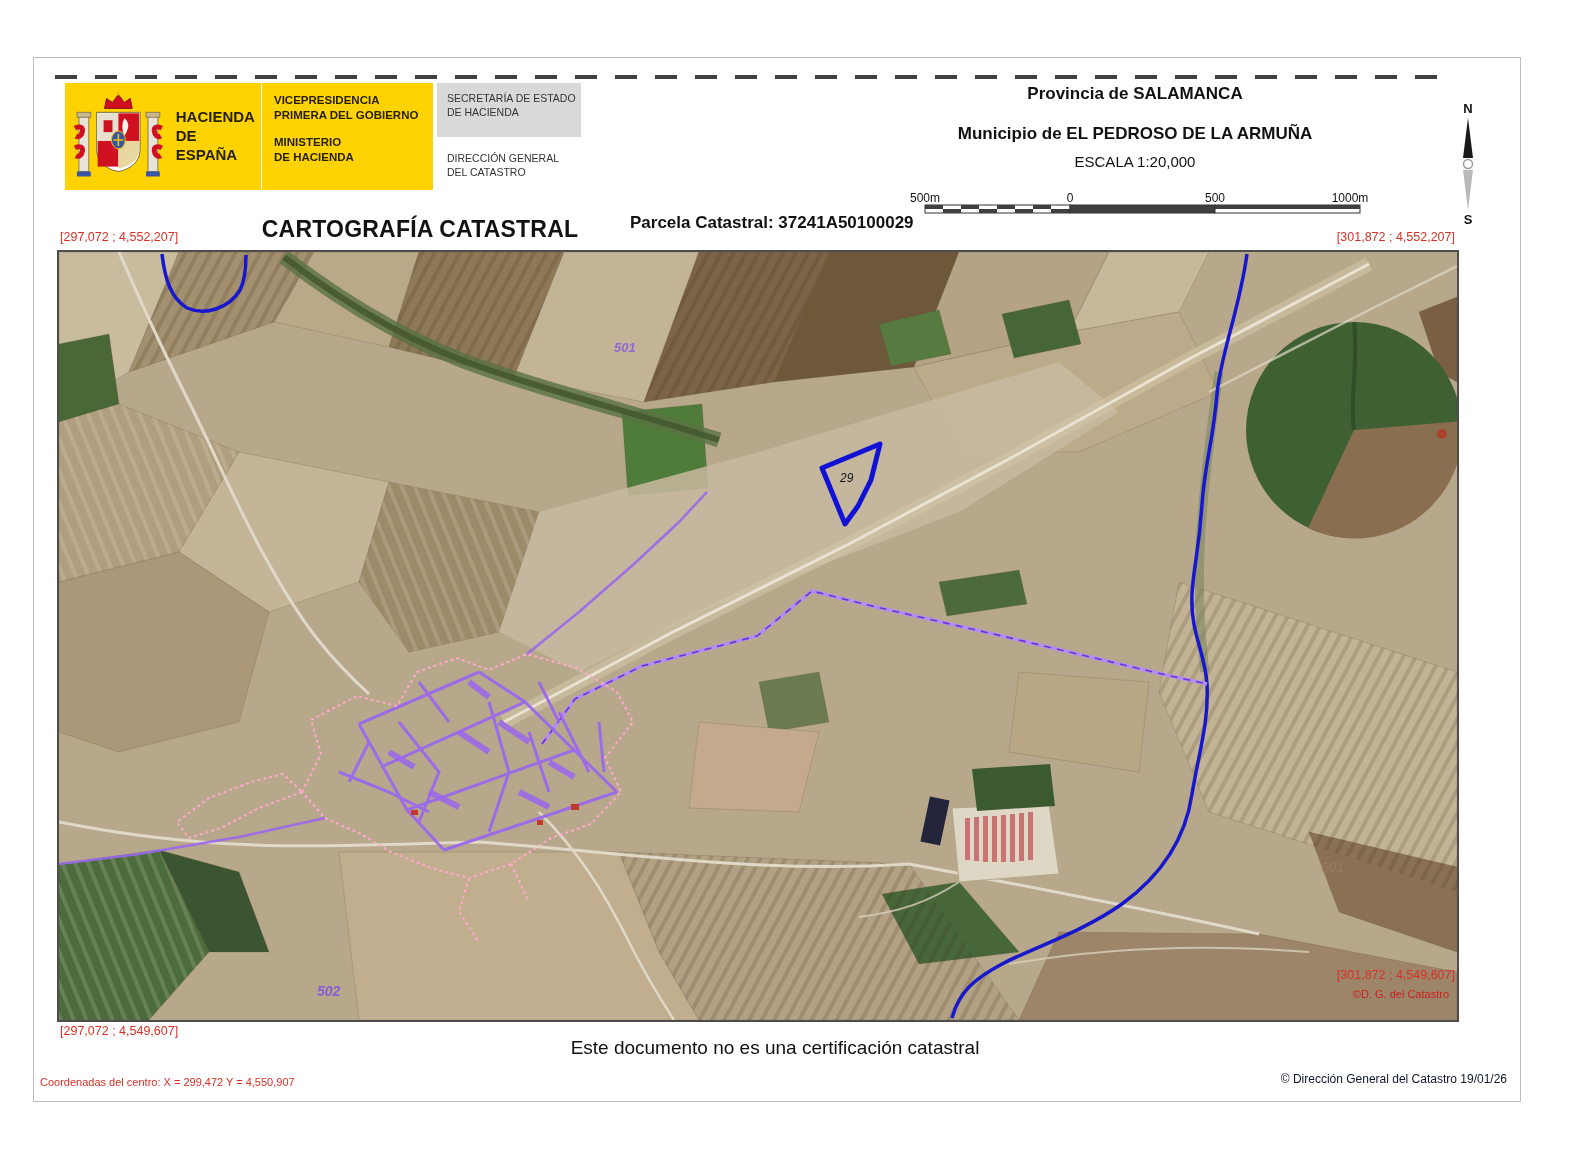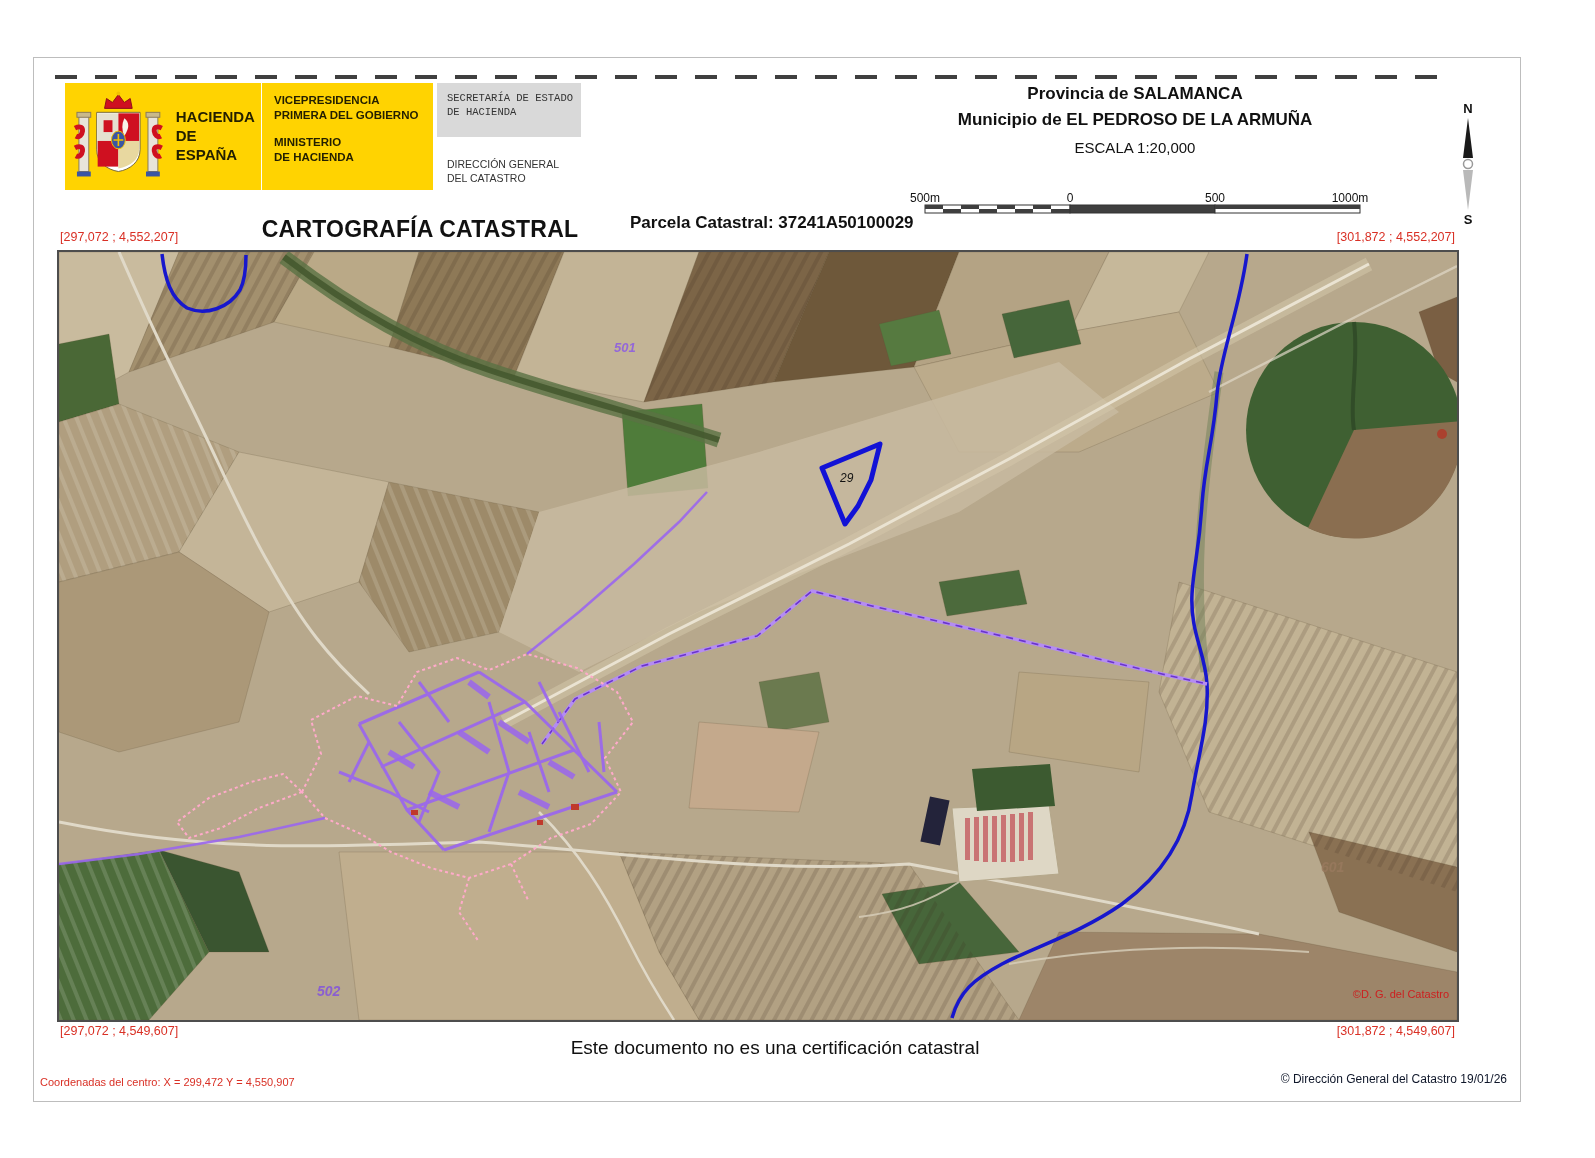--- a/index.html
+++ b/index.html
@@ -6,28 +6,28 @@
   .page{position:relative;width:1595px;height:1158px;background:#fff;overflow:hidden;}
   .abs{position:absolute;}
   .frame{left:33px;top:57px;width:1486px;height:1043px;border:1px solid #bdbdbd;}
   .topdash{left:55px;top:75px;width:1400px;height:4px;
     background:repeating-linear-gradient(90deg,#3f3f3f 0 22px,transparent 22px 40px);}
   
   .logoYellow{background:#ffd301;}
   .box1{left:65px;top:83px;width:196px;height:107px;display:flex;align-items:center;}
   .box2{left:262px;top:83px;width:171px;height:107px;padding:10px 0 0 12px;box-sizing:border-box;}
   .box3{left:437px;top:83px;width:144px;height:54px;background:#d9d9d9;padding:8px 0 0 10px;box-sizing:border-box;}
-  .box4{left:437px;top:137px;width:144px;height:53px;padding:20px 0 0 10px;box-sizing:border-box;}
+  .box4{left:437px;top:137px;width:144px;height:53px;padding:14px 0 0 10px;box-sizing:border-box;}
   .gobTxt{font-weight:bold;font-size:15px;line-height:1.25;color:#231f00;}
   .deptTxt{font-weight:bold;font-size:11.5px;line-height:1.3;color:#231f00;}
-  .secTxt{font-size:10.5px;line-height:1.35;color:#333;font-family:Liberation Mono, monospace;}
+  .secTxt{font-size:10.5px;line-height:1.35;color:#333;}
   .dirTxt{font-size:10.5px;line-height:1.35;color:#333;}
   
   .hdrRight{left:900px;top:84px;width:470px;text-align:center;color:#111;}
-  .hl1{font-size:17px;font-weight:bold;margin-bottom:6px;}
+  .hl1{font-size:17px;font-weight:bold;margin-bottom:20px;}
   .hl2{font-size:17px;font-weight:bold;margin-bottom:9px;}
   .hl3{font-size:15px;margin-bottom:7px;}
   .hl4{font-size:15px;}
   
   .compass{left:1448px;top:101px;width:40px;display:flex;flex-direction:column;align-items:center;}
   .compass .ns{font-size:13px;font-weight:bold;color:#111;}
   
   .coordRed{font-size:12.5px;color:#d93025;}
   .titleMain{left:250px;top:216px;width:340px;text-align:center;font-size:23px;font-weight:bold;color:#111;letter-spacing:.2px;}
   .parcelaTxt{left:630px;top:213px;font-size:17px;font-weight:bold;color:#111;}
@@ -306,19 +306,19 @@
 
       <text x="555" y="100" font-size="13" font-weight="bold" font-style="italic" fill="#8f5fe0" opacity="0.9">501</text>
       <text x="258" y="744" font-size="14" font-weight="bold" font-style="italic" fill="#8a5fd0">502</text>
       <text x="1262" y="620" font-size="14" font-weight="bold" font-style="italic" fill="#9a7a5f" opacity="0.8">601</text>
 
       <text x="1390" y="746" font-size="11" text-anchor="end" fill="#cc2020">©D. G. del Catastro</text>
     </svg>
   </div>
 
   <div class="abs coordRed" style="left:60px;top:1024px">[297,072 ; 4,549,607]</div>
-  <div class="abs coordRed" style="left:1155px;top:1024px;width:300px;text-align:right">[301,872 ; 4,549,607]</div>
+  <div class="abs coordRed" style="left:1155px;top:968px;width:300px;text-align:right">[301,872 ; 4,549,607]</div>
 
   <div class="abs disclaimer">Este documento no es una certificación catastral</div>
   <div class="abs footRed">Coordenadas del centro: X = 299,472 Y = 4,550,907</div>
   <div class="abs footCopy">© Dirección General del Catastro 19/01/26</div>
 
 </div>
 
 </body></html>

